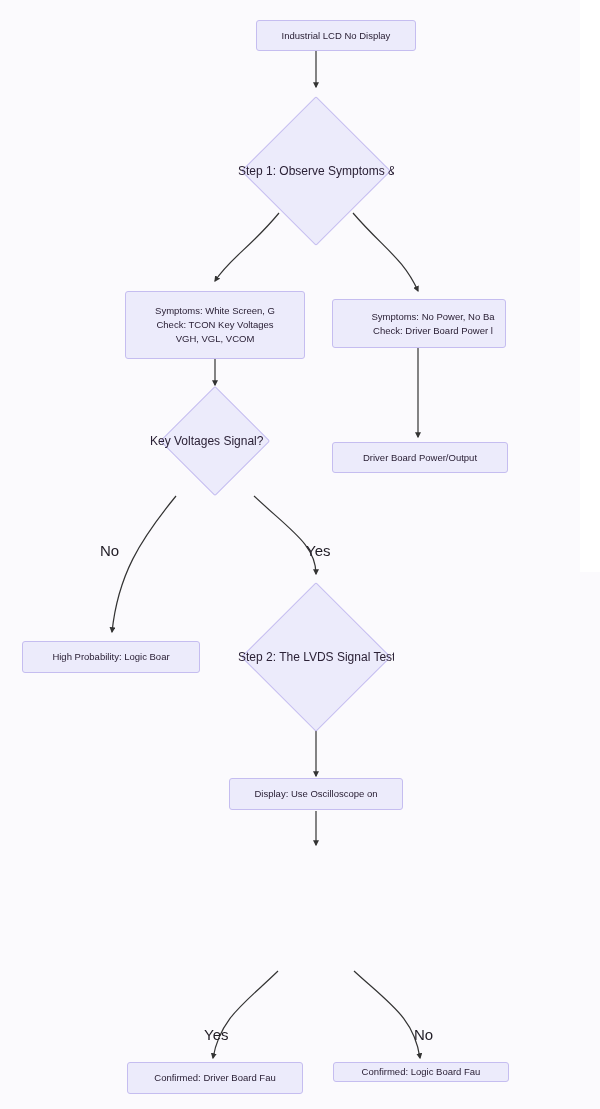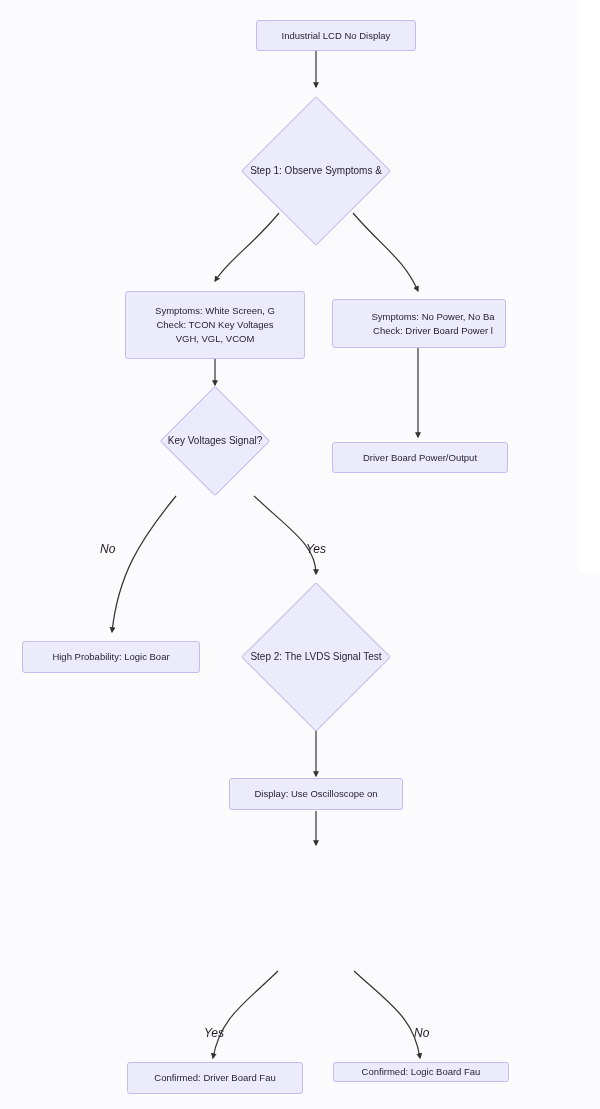--- a/index.html
+++ b/index.html
@@ -69,34 +69,33 @@
     transform: rotate(45deg);
     box-sizing: border-box;
     border-radius: 2px;
   }
   .diamond-label {
     position: absolute;
     left: 50%;
     top: 50%;
     transform: translate(-50%, -50%);
     width: 156px;
-    text-align: center;
-    font-size: 10px;
+    text-align: left;
+    font-size: 12px;
     color: #2b2136;
     white-space: nowrap;
     overflow: hidden;
     line-height: 1.4;
   }
   .edge-label {
     position: absolute;
-    font-size: 12px;
+    font-size: 15px;
     color: #1f1b24;
     background: transparent;
     white-space: nowrap;
-    font-style: italic;
   }
 </style>
 </head>
 <body>
 
 <div id="canvas">
 
   <div class="bg-panel bg-a"></div>
   <div class="bg-panel bg-b"></div>
   <div class="bg-panel bg-edge"></div>

